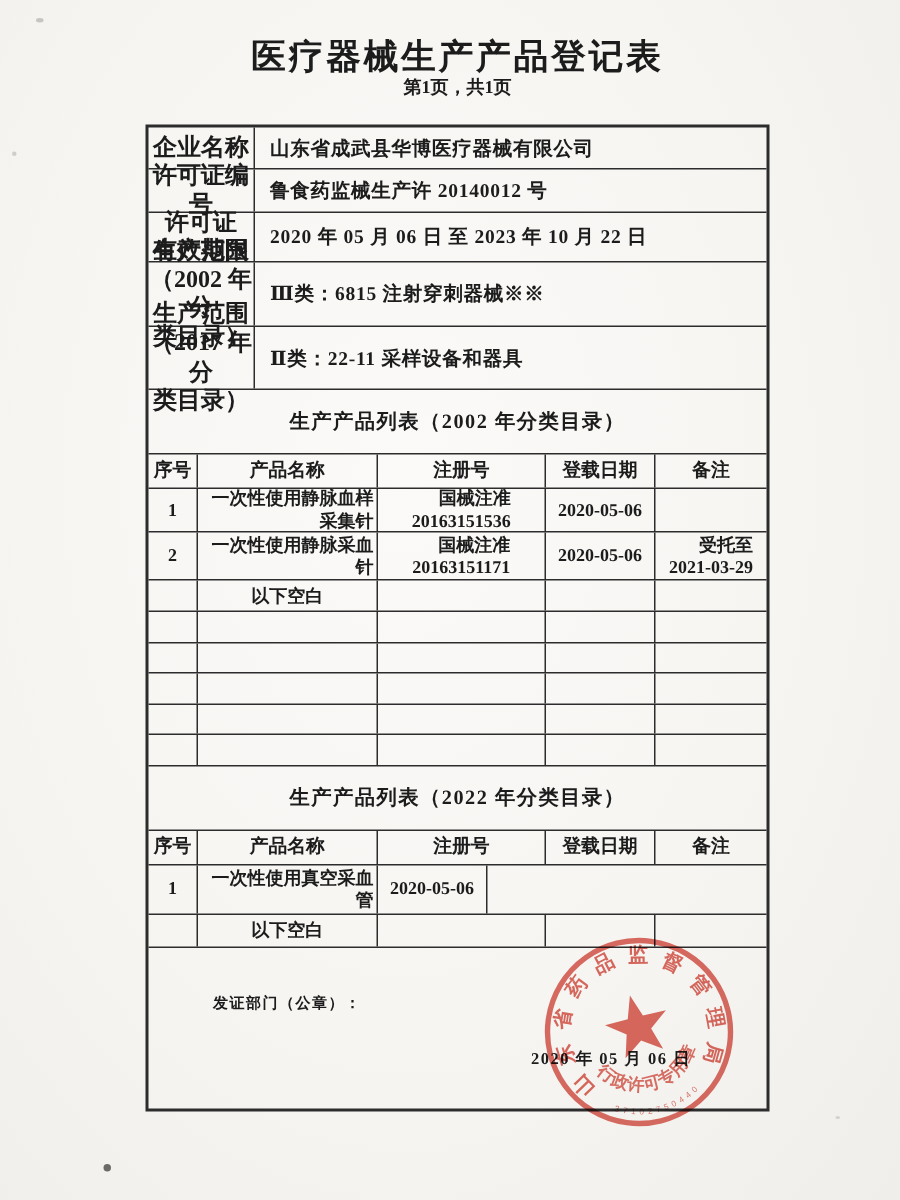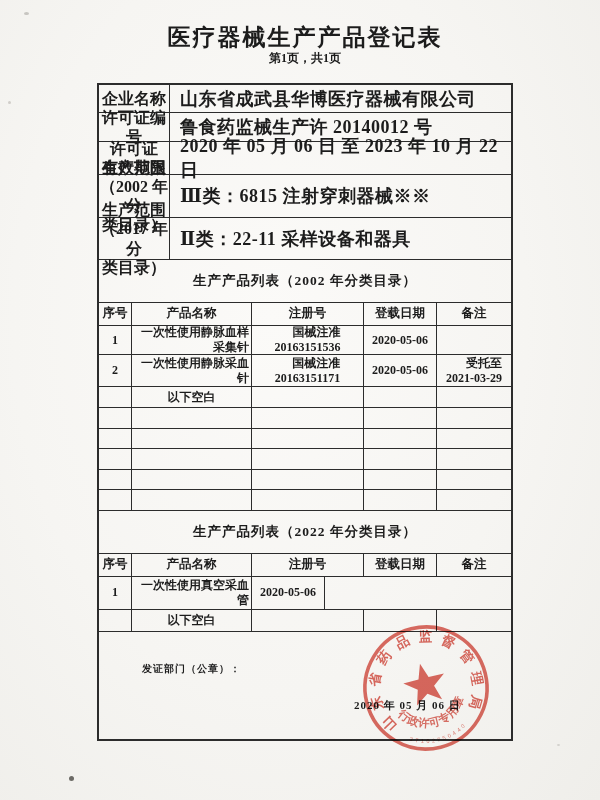--- a/index.html
+++ b/index.html
@@ -23,21 +23,21 @@
   }
   .row{display:flex;border-bottom:1.5px solid #2c2c2c;box-sizing:border-box;align-items:stretch;}
   .row:last-child{border-bottom:none;}
   .lbl{
     width:71px;flex:0 0 71px;border-right:1.5px solid #2c2c2c;box-sizing:border-box;
     display:flex;align-items:center;justify-content:center;text-align:center;
     font-weight:bold;font-size:16px;line-height:1.2;white-space:pre-line;padding:2px 1px;
   }
   .val{
     flex:1;display:flex;align-items:center;padding-left:10px;
-    font-weight:bold;font-size:18px;letter-spacing:.5px;
+    font-weight:bold;font-size:13px;letter-spacing:.5px;
   }
   .h28{height:28px}.h29{height:29px}.h33{height:33px}.h43{height:43px}.h42{height:42px}
   .h23{height:23px}.h32{height:32px}.h21{height:21px}.h206{height:20.6px}.h22{height:22px}
   .section-title{
     display:flex;align-items:center;justify-content:center;height:42px;
     font-weight:bold;font-size:13.5px;letter-spacing:1px;border-bottom:1.5px solid #2c2c2c;
   }
   .prow > div{
     border-right:1.5px solid #2c2c2c;box-sizing:border-box;
     display:flex;align-items:center;justify-content:center;text-align:right;

